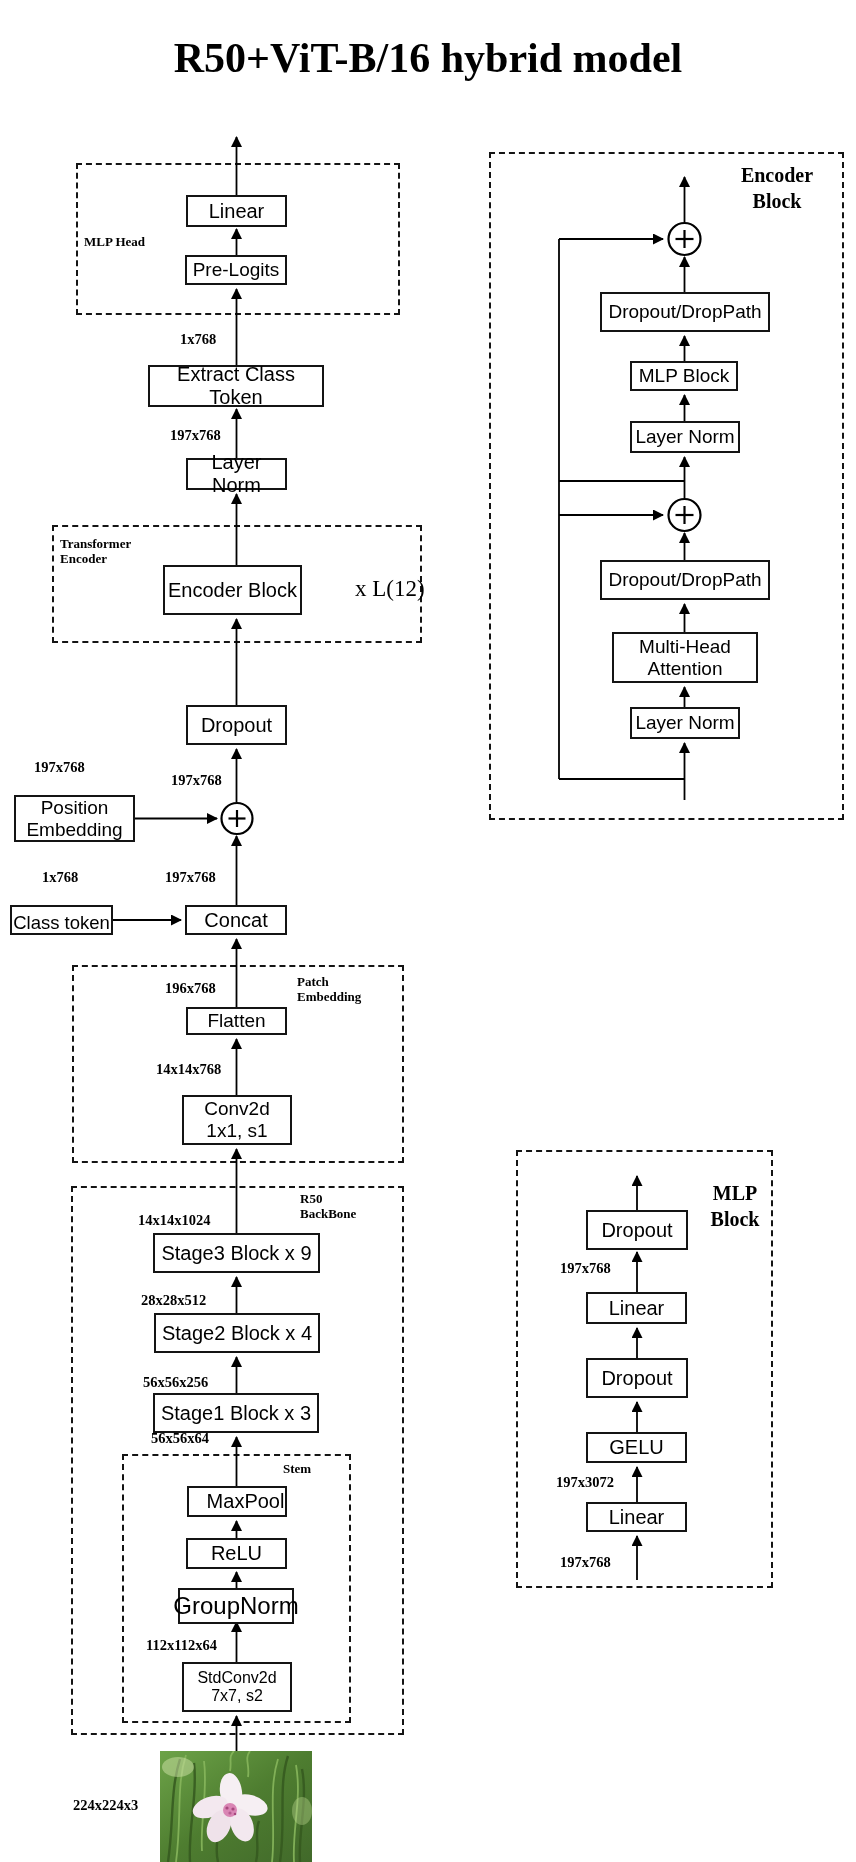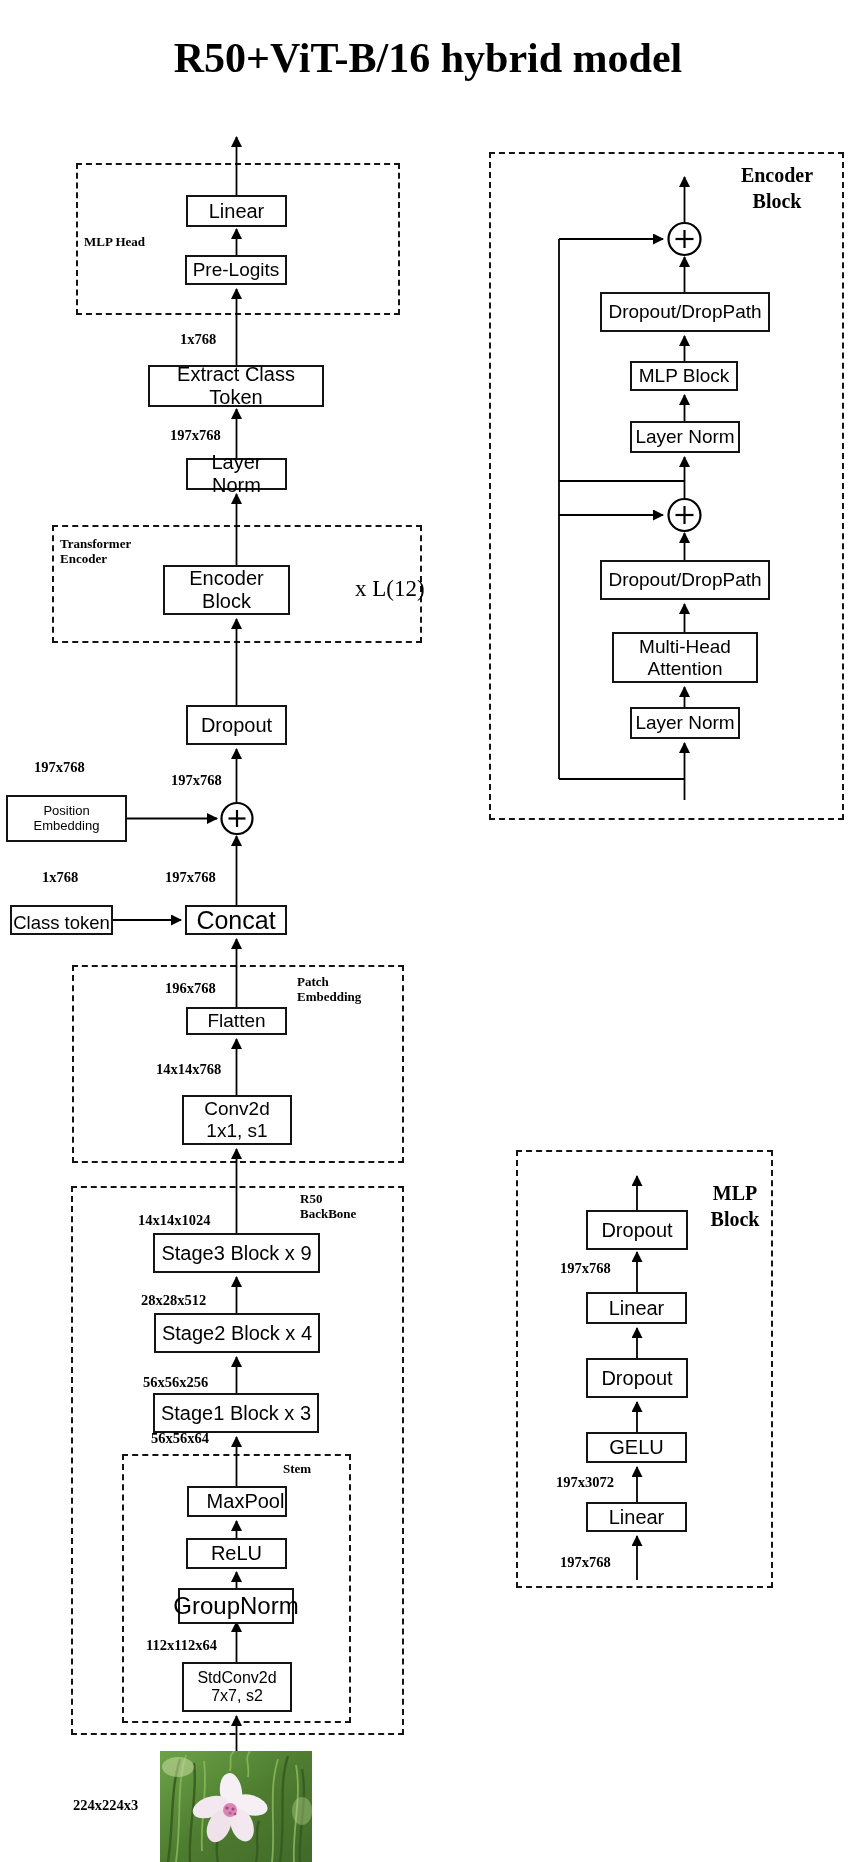--- a/index.html
+++ b/index.html
@@ -116,34 +116,34 @@
     </div>
   <div class="box" style="left:185px;top:255px;width:102px;height:30px;font-size:19px;">
     <span>Pre-Logits</span>
     </div>
   <div class="box" style="left:148px;top:365px;width:176px;height:42px;">
     <span>Extract Class Token</span>
     </div>
   <div class="box" style="left:186px;top:458px;width:101px;height:32px;">
     <span>Layer Norm</span>
     </div>
-  <div class="box" style="left:163px;top:565px;width:127px;height:50px;justify-content:flex-end;">
+  <div class="box" style="left:163px;top:565px;width:139px;height:50px;">
     <span>Encoder Block</span>
     </div>
   <div class="box" style="left:186px;top:705px;width:101px;height:40px;">
     <span>Dropout</span>
     </div>
-  <div class="box" style="left:6px;top:795px;width:121px;height:47px;font-size:13px;align-items:center;">
+  <div class="box" style="left:14px;top:795px;width:121px;height:47px;font-size:19px;align-items:center;">
     <span>Position</span>
     <span>Embedding</span>
     </div>
   <div class="box" style="left:10px;top:905px;width:103px;height:30px;font-size:18.5px;justify-content:flex-end;">
     <span>Class token</span>
     </div>
-  <div class="box" style="left:185px;top:905px;width:102px;height:30px;font-size:25px;">
+  <div class="box" style="left:185px;top:905px;width:102px;height:30px;font-size:20px;">
     <span>Concat</span>
     </div>
   <div class="box" style="left:186px;top:1007px;width:101px;height:28px;font-size:19px;">
     <span>Flatten</span>
     </div>
   <div class="box" style="left:182px;top:1095px;width:110px;height:50px;font-size:19px;">
     <span>Conv2d</span>
     <span>1x1, s1</span>
     </div>
   <div class="box" style="left:153px;top:1233px;width:167px;height:40px;">

